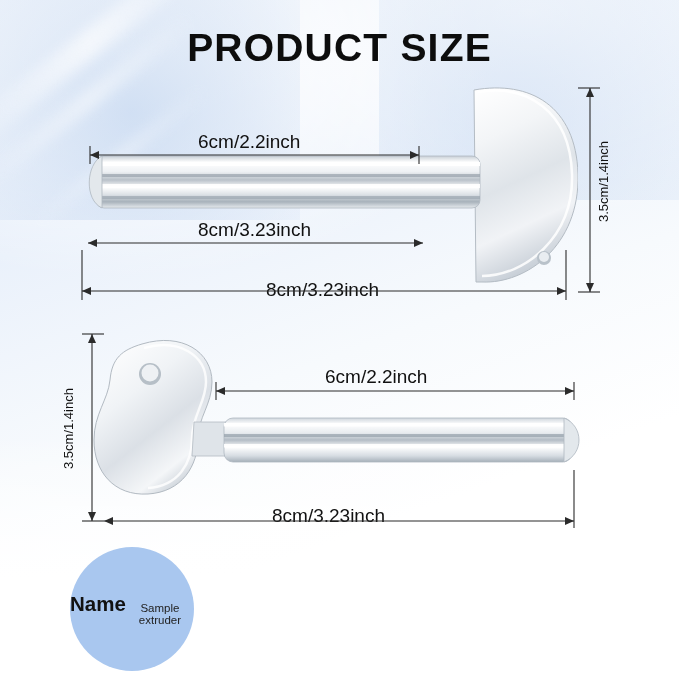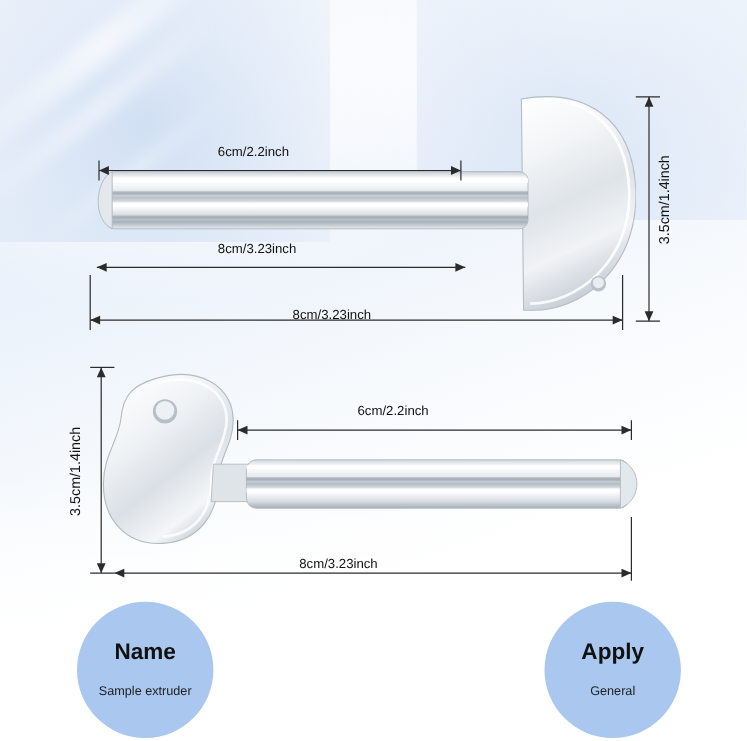--- a/index.html
+++ b/index.html
@@ -52,21 +52,21 @@
     font-size: 39px;
     font-weight: bold;
     letter-spacing: 1.2px;
     color: #0d0d0d;
     font-family: "Liberation Sans", sans-serif;
   }
 
   
   .dim {
     position: absolute;
-    font-size: 12px;
+    font-size: 19px;
     color: #111;
     white-space: nowrap;
     font-family: "Liberation Sans", sans-serif;
   }
   .dim.vert {
     writing-mode: vertical-rl;
     text-orientation: mixed;
     transform: rotate(180deg);
     font-size: 13px;
     line-height: 1.15;
@@ -82,21 +82,21 @@
   
   #tool1 { left: 78px; top: 78px; width: 500px; height: 230px; }
   #tool2 { left: 86px; top: 326px; width: 500px; height: 215px; }
 
   
   .circle-card {
     position: absolute;
     width: 124px; height: 124px;
     border-radius: 50%;
     background: #a9c7ef;
-    display: flex; flex-direction: column;
+    display: flex; flex-direction: row;
     align-items: center; justify-content: center;
     text-align: center;
   }
   .circle-card .c-title {
     font-size: 20.5px; font-weight: bold; color: #111; line-height: 1;
     margin-bottom: 9px;
   }
   .circle-card .c-sub { font-size: 11.5px; color: #222; margin-top: 10px; }
   #card0 { left: 70px;  top: 547px; }
   #card1 { left: 283px; top: 547px; }
@@ -107,20 +107,21 @@
 
 <div id="page">
 
   <div class="corner-blue"></div>
   <div class="corner-blue2"></div>
   <div class="streak s1"></div>
   <div class="streak s2"></div>
   <div class="streak s3"></div>
   <div class="bottom-wash"></div>
 
+  <div id="title">PRODUCT SIZE</div>
 
   <svg id="tool1" class="tool" viewBox="0 0 500 230" xmlns="http://www.w3.org/2000/svg">
     <defs>
       <linearGradient id="bladeGrad" x1="0" y1="0" x2="0.25" y2="1">
         <stop offset="0%" stop-color="#ffffff"></stop>
         <stop offset="28%" stop-color="#f3f5f7"></stop>
         <stop offset="55%" stop-color="#dfe4e9"></stop>
         <stop offset="78%" stop-color="#f1f3f6"></stop>
         <stop offset="100%" stop-color="#c9d0d8"></stop>
       </linearGradient>
@@ -244,18 +245,14 @@
       <path d="M104,521 L113,517 L113,525 Z" fill="#2b2b2b" stroke="none"></path>
       <path d="M574,521 L565,517 L565,525 Z" fill="#2b2b2b" stroke="none"></path>
       <line x1="574" y1="470" x2="574" y2="528"></line>
     </g>
   </svg>
 
   <div id="card0" class="circle-card">
     <div class="c-title">Name</div>
     <div class="c-sub">Sample extruder</div>
   </div>
-  <div id="card2" class="circle-card">
-    <div class="c-title">Apply</div>
-    <div class="c-sub">General</div>
-  </div>
 
 </div>
 
 </body></html>

